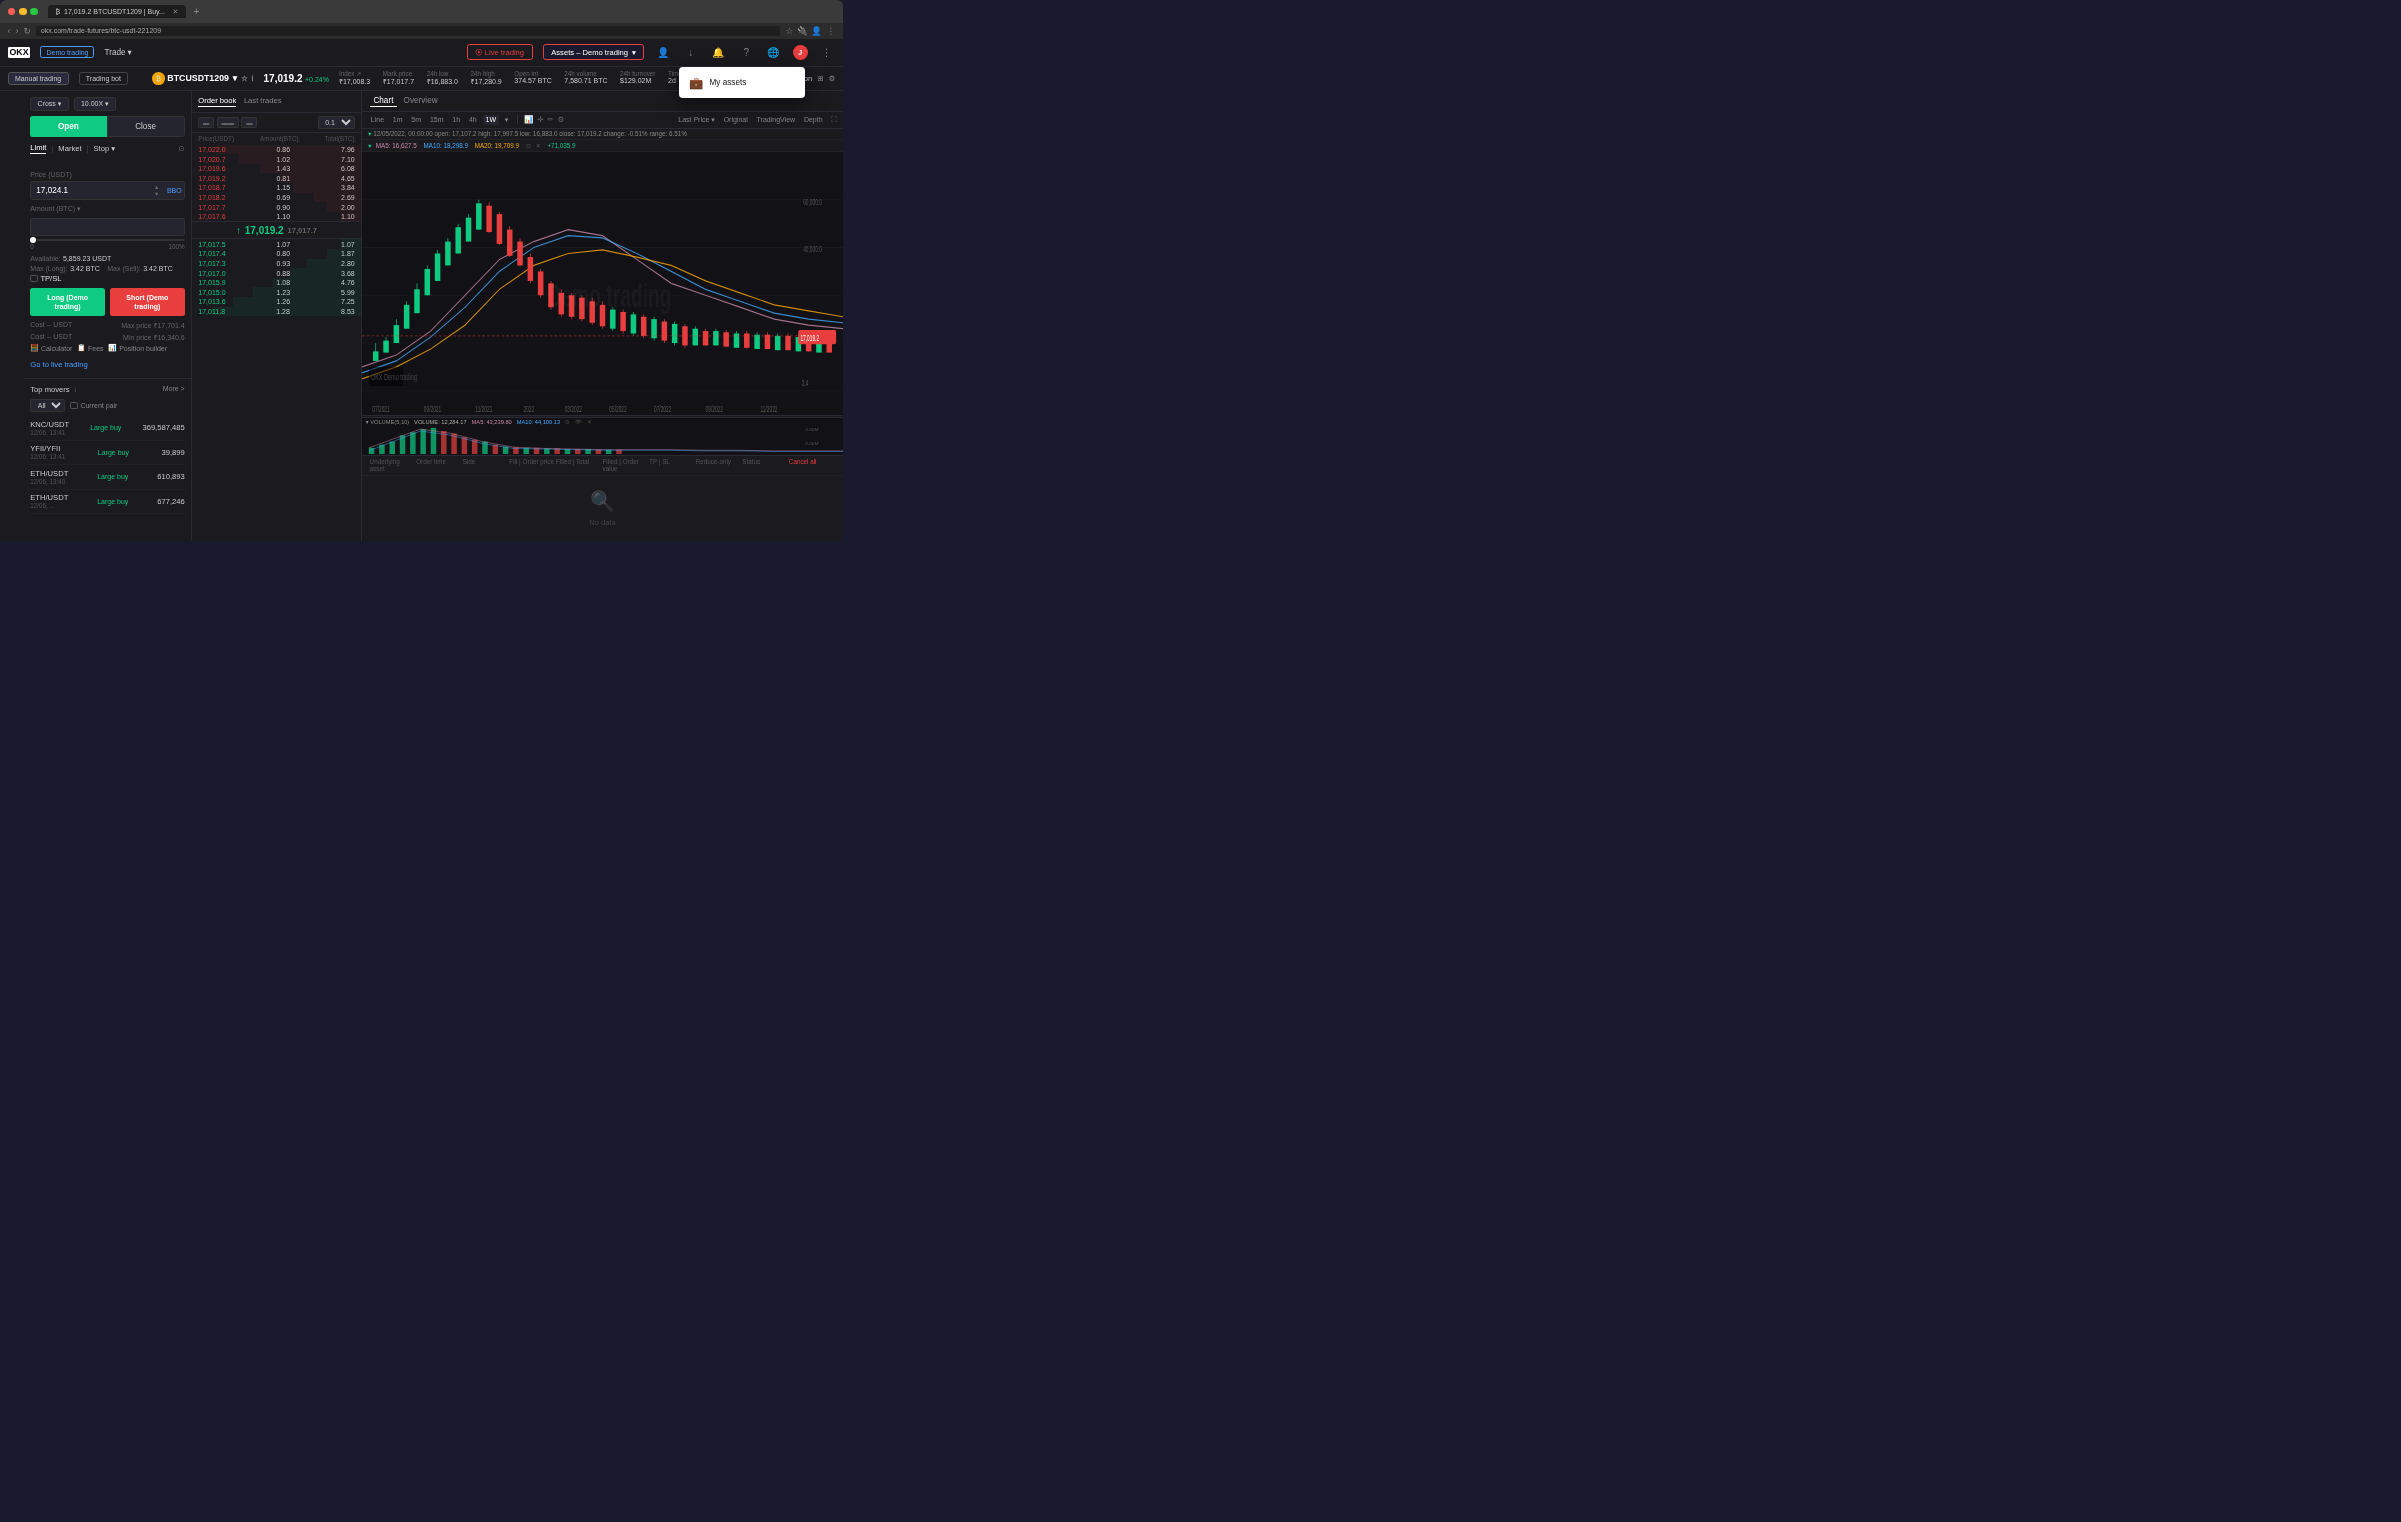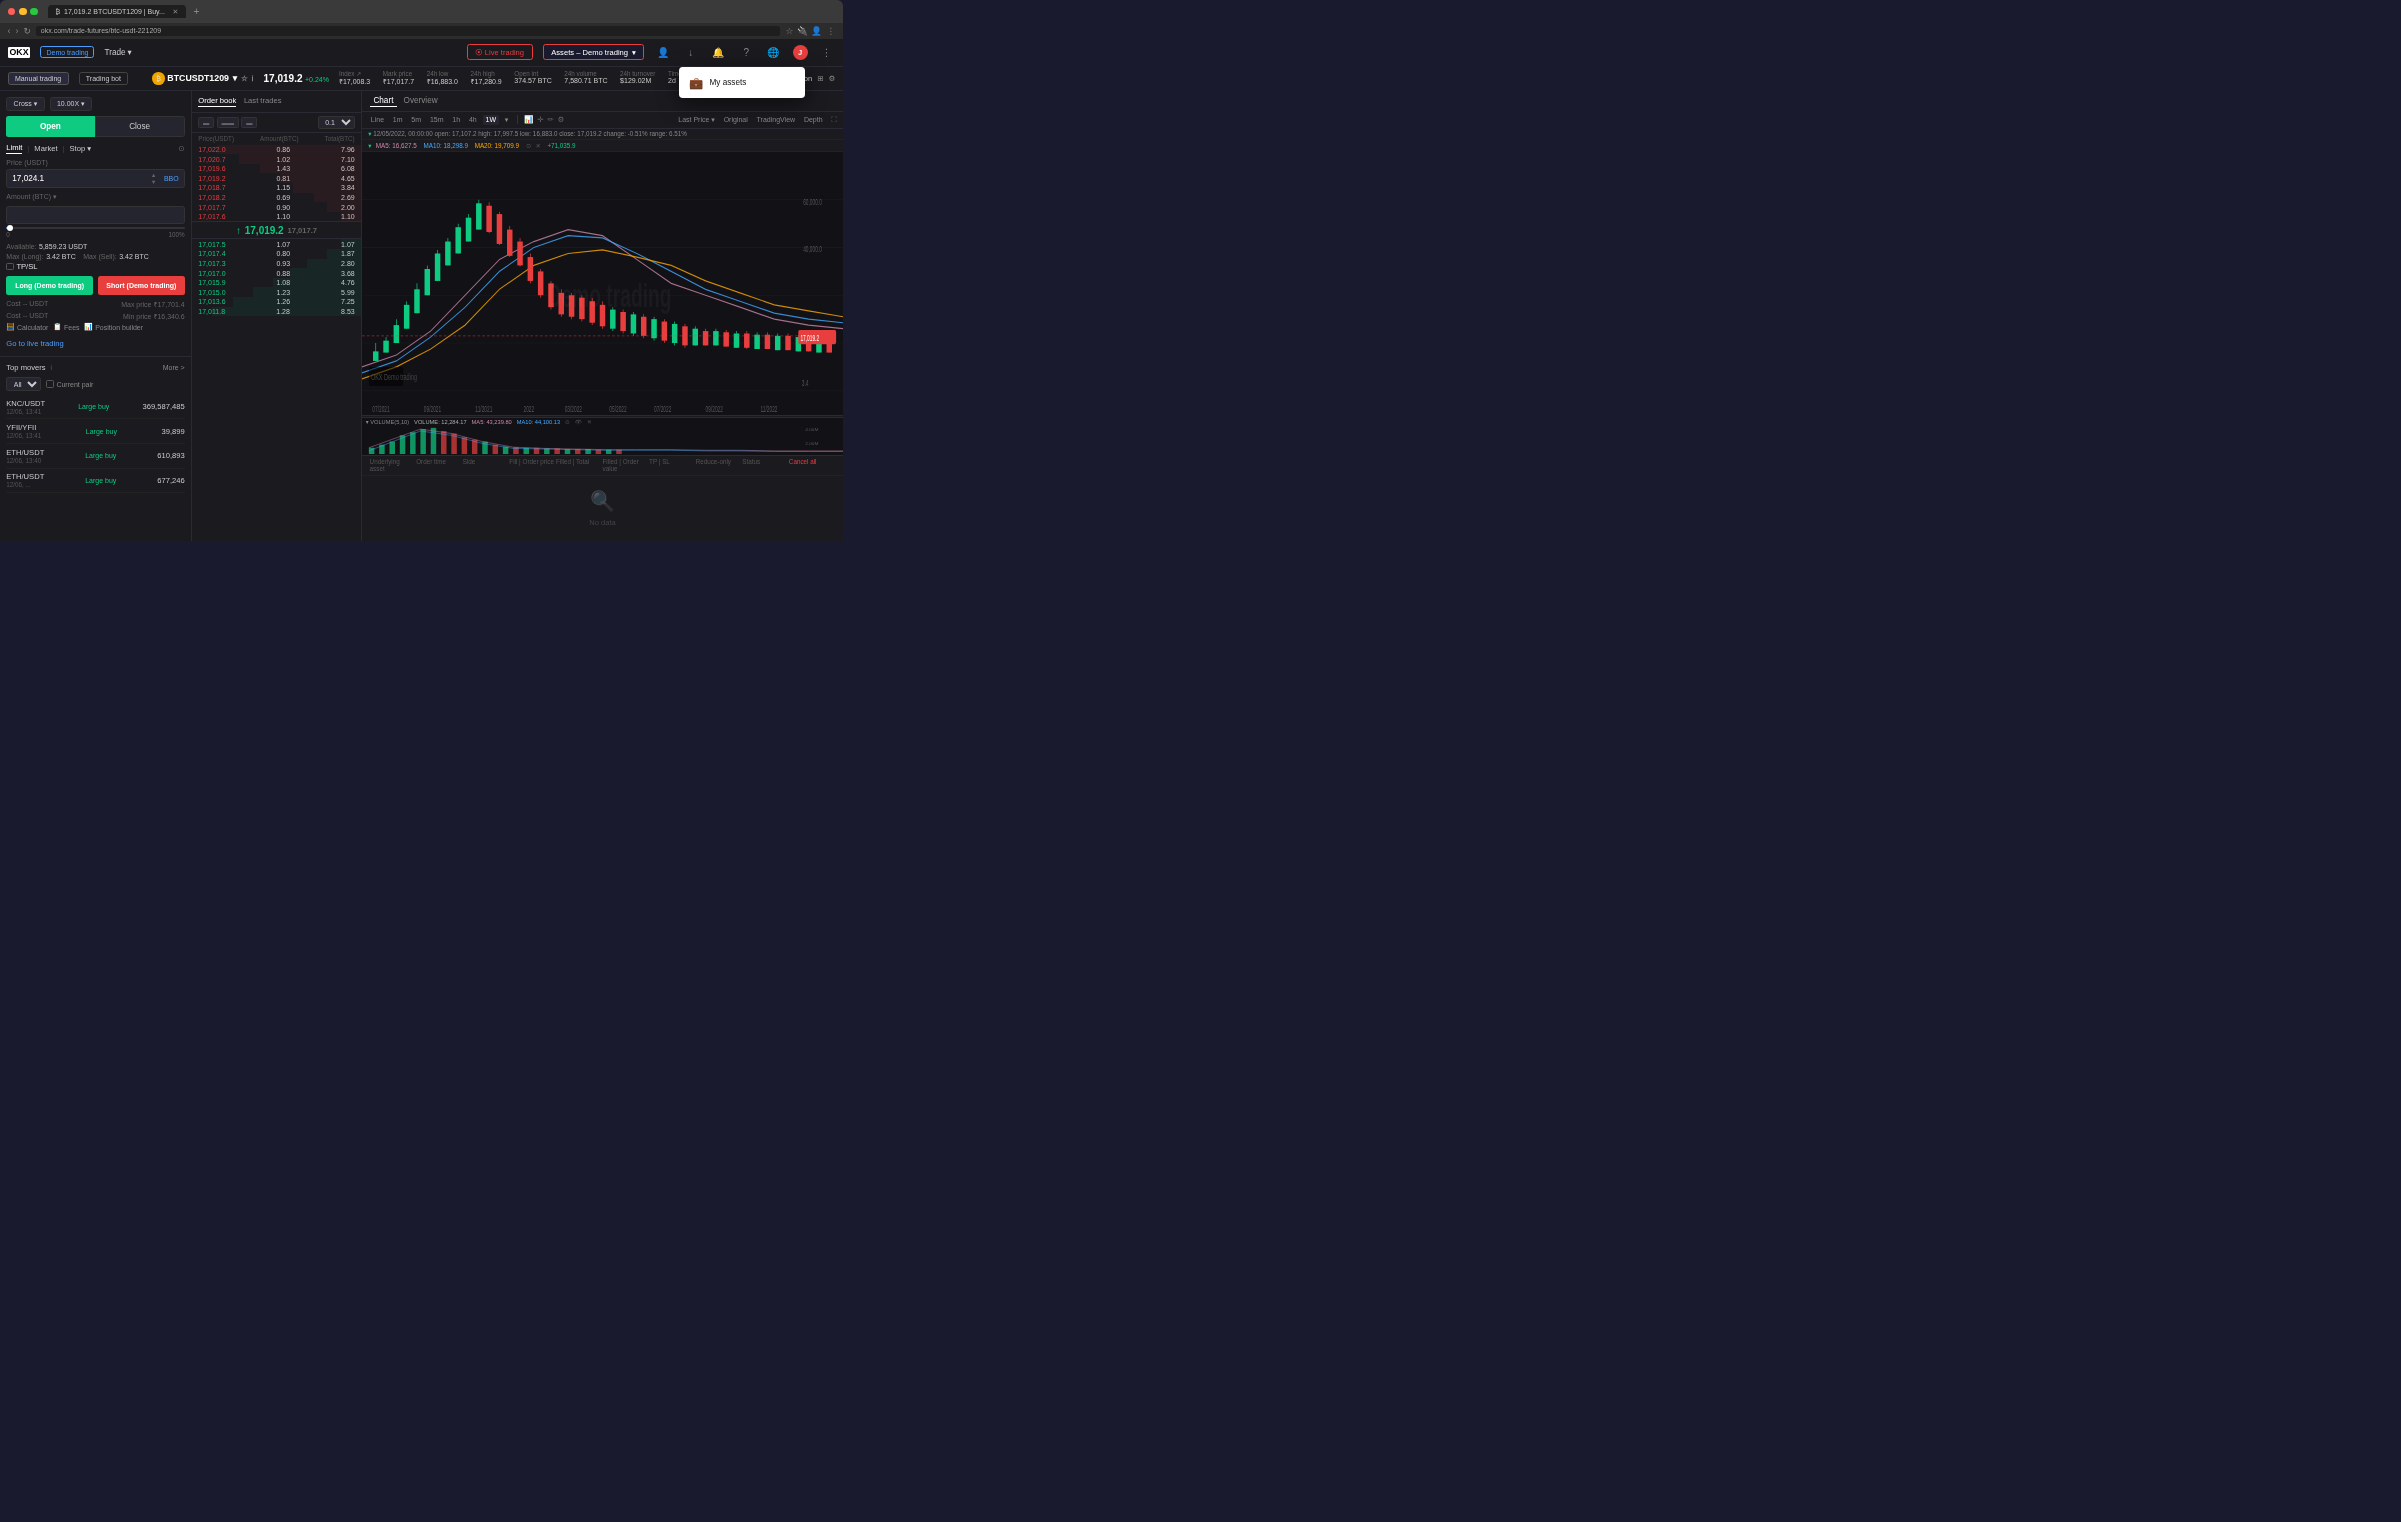--- a/index.html
+++ b/index.html
@@ -206,20 +206,21 @@
     }
 
     
     .left-panel {
       width: 192px;
       background: #1a1a1f;
       border-right: 0.6px solid #2a2a35;
       display: flex;
       flex-direction: column;
       overflow: hidden;
+      padding-left: 24px;
     }
 
     
     .order-form {
       padding: 6.3px;
       border-bottom: 0.6px solid #2a2a35;
     }
     .leverage-row {
       display: flex; gap: 5px; margin-bottom: 5px;
     }
@@ -236,21 +237,21 @@
       flex: 1; background: #0ecb81; color: white;
       border: none; padding: 5px; border-radius: 2.5px 0 0 2.5px;
       font-size: 8.2px; font-weight: bold; cursor: pointer;
     }
     .close-btn {
       flex: 1; background: #252530; color: #ccc;
       border: 0.6px solid #333; padding: 5px; border-radius: 0 2.5px 2.5px 0;
       font-size: 8.2px; cursor: pointer;
     }
     .order-type-row {
-      display: flex; gap: 5px; margin-bottom: 5px; align-items: center;
+      display: flex; gap: 5px; margin-bottom: 17px; align-items: center;
     }
     .order-type-btn {
       background: none; border: none; color: #ccc;
       font-size: 7.6px; cursor: pointer; padding: 1.3px 0;
     }
     .order-type-btn.active { color: white; border-bottom: 1.3px solid white; }
     .order-type-sep { color: #444; }
     .field-label { color: #666; font-size: 7px; margin-bottom: 2.5px; }
     .price-input-row {
       display: flex; align-items: center;

